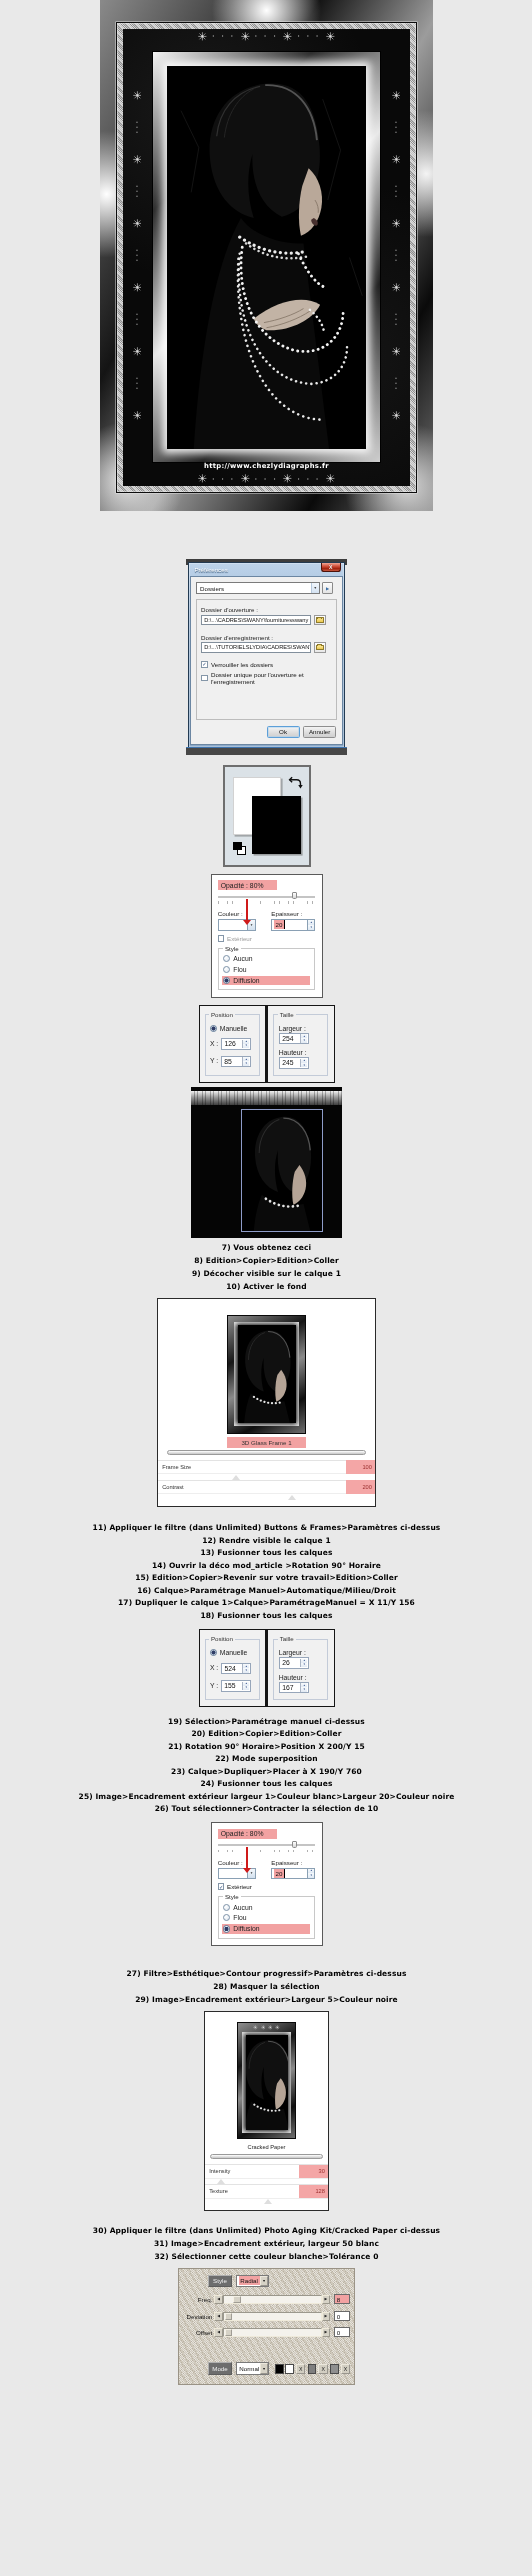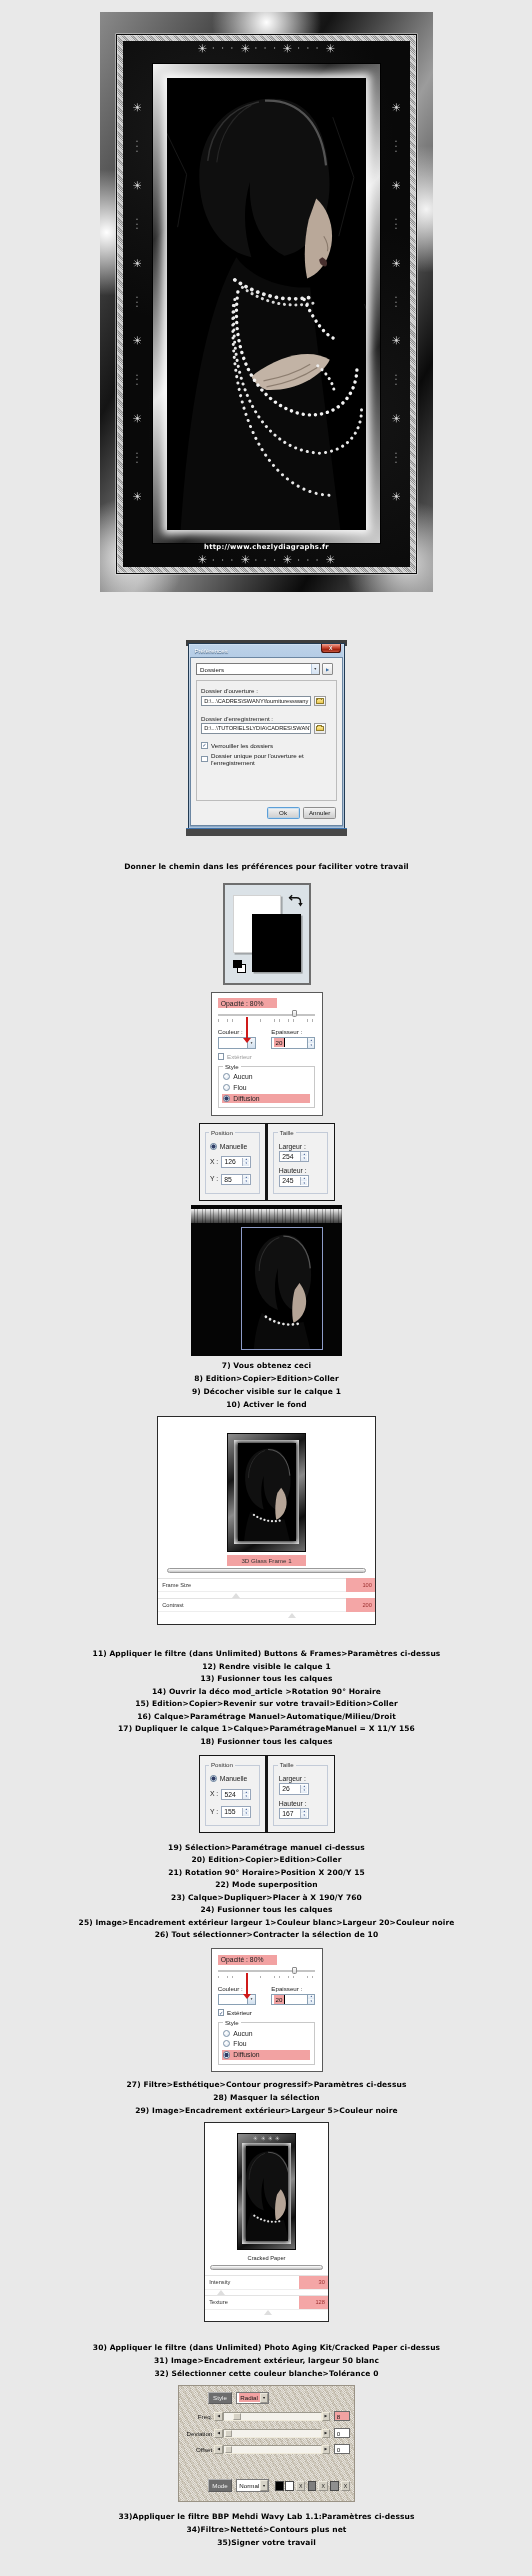--- a/index.html
+++ b/index.html
@@ -2,21 +2,21 @@
 <html style="font-size:8.3px"><head>
 <meta charset="utf-8">
 <style>
   html,body{margin:0;padding:0;width:533px;height:2576px;overflow:hidden;background:#e9e9e9;}
   *{box-sizing:border-box;}
   .ct{font-family:"DejaVu Sans",sans-serif;font-weight:700;font-size:7.5px;color:#000;
       text-align:center;line-height:13px;white-space:pre-line;letter-spacing:0.1px;}
   .hl{background:#f2a2a2;}
 
   
-  .hero{width:333px;height:580px;margin:12px auto;position:relative;
+  .hero{width:333px;height:511px;margin:0 auto;position:relative;
     background:
       radial-gradient(circle 78px at 50% 10.4px, #ffffff, rgba(255,255,255,0) 70%),
       radial-gradient(circle 88px at 2% 38%, #ffffff, rgba(255,255,255,0) 72%),
       radial-gradient(circle 88px at 98% 34%, #f4f4f4, rgba(255,255,255,0) 72%),
       radial-gradient(circle 78px at 8% 94%, #e6e6e6, rgba(255,255,255,0) 75%),
       radial-gradient(circle 83px at 92% 95%, #d9d9d9, rgba(255,255,255,0) 75%),
       linear-gradient(120deg,#8a8a8a,#141414 35%,#9c9c9c 55%,#0a0a0a 80%,#777777);}
   .h-speckle{position:absolute;left:15.6px;right:15.6px;top:22px;bottom:17.7px;border:1px solid #0c0c0c;
     background:repeating-linear-gradient(45deg,#dcdcdc 0 0.5px,#8f8f8f 0.5px 1px,#c2c2c2 1px 1.6px);
     box-shadow:0 0 0 0.5px #e3e3e3, inset 0 0 0 0.5px #e8e8e8;}
@@ -87,22 +87,22 @@
   .cp-white{position:absolute;left:8.8px;top:9.4px;width:48px;height:58px;background:#fff;border:0.5px solid #d2d2d2;
     box-shadow:1.6px 1.6px 0 rgba(90,90,90,.45);}
   .cp-black{position:absolute;right:7.3px;bottom:11.4px;width:49px;height:58px;background:#000;
     box-shadow:1.6px 1.6px 0 rgba(90,90,90,.5);}
   .cp-swap{position:absolute;right:5.2px;top:6.2px;width:16.7px;height:16.7px;}
   .cp-mini{position:absolute;left:8.3px;bottom:8.3px;width:15.6px;height:15.6px;}
   .mini-w{position:absolute;left:4.7px;top:4.7px;width:8.8px;height:8.8px;background:#fff;border:0.5px solid #000;}
   .mini-b{position:absolute;left:0;top:0;width:8.8px;height:8.8px;background:#000;}
 
   #steps13{margin-top:4.2px;} #steps45{margin-top:8.3px;} #step6{margin-top:6.2px;}
-  #steps710{margin-top:3.1px;} #steps1118{margin-top:23px;line-height:12.5px;} #steps1926{margin-top:8.3px;line-height:12.5px;}
-  #steps2729{margin-top:6px;} #steps3032{margin-top:19px;} #steps3335{margin-top:7.3px;}
+  #steps710{margin-top:3.1px;} #steps1118{margin-top:15px;line-height:12.5px;} #steps1926{margin-top:8.3px;line-height:12.5px;}
+  #steps2729{margin-top:21px;} #steps3032{margin-top:13px;} #steps3335{margin-top:7.3px;}
   #footer{margin-top:14.6px;}
 
   
   .fp{width:112px;margin:6.2px auto 0;background:#fff;border:0.5px solid #5a5a5a;padding:5.2px 6.2px 6.2px;
     position:relative;font-family:"Liberation Sans",sans-serif;}
   .fp-op .hl{font-size:6.8px;color:#222;padding:1.6px 13.5px 1.6px 3.1px;display:inline-block;}
   .fp-slider{position:relative;height:7.3px;margin-top:2.1px;}
   .fp-track{position:absolute;left:0;right:0;top:3.1px;height:1.6px;background:linear-gradient(#9a9a9a,#e0e0e0);
     border:0.5px solid #c4c4c4;}
   .fp-thumb{position:absolute;left:76%;top:0;width:4.7px;height:6.8px;background:linear-gradient(#fefefe,#d8d8d8);
@@ -433,21 +433,20 @@
         </div>
         <div class="btn-row">
           <div class="wbtn focus">Ok</div>
           <div class="wbtn">Annuler</div>
         </div>
       </div>
     </div>
     <div class="ps-botband"></div>
   </div>
 
-  <div id="cap1" class="ct">Donner le chemin dans les préférences pour faciliter votre travail</div>
 
   <div id="cpbox">
     <div class="cp-white"></div>
     <div class="cp-black"></div>
     <svg class="cp-swap" viewBox="0 0 26 24">
       <g stroke="#111" stroke-width="2.2" fill="none">
         <path d="M8 4 L4 8 L8 12"></path>
         <path d="M4 8 H15 C19 8 21 10 21 14 V17"></path>
       </g>
       <path d="M17.5 16 L21 21.5 L24.5 16 Z" fill="#111"></path>
@@ -839,19 +838,16 @@
       <span class="sw sw-black"></span>
       <span class="sw sw-white"></span>
       <span class="xbtn">X</span>
       <span class="sw sw-g1"></span>
       <span class="xbtn">X</span>
       <span class="sw sw-g2"></span>
       <span class="xbtn">X</span>
     </div>
   </div>
 
-  <div id="steps3335" class="ct">33)Appliquer le filtre BBP Mehdi Wavy Lab 1.1:Paramètres ci-dessus
-34)Filtre&gt;Netteté&gt;Contours plus net
-35)Signer votre travail</div>
 
 
 </div>
 
 
 </body></html>

